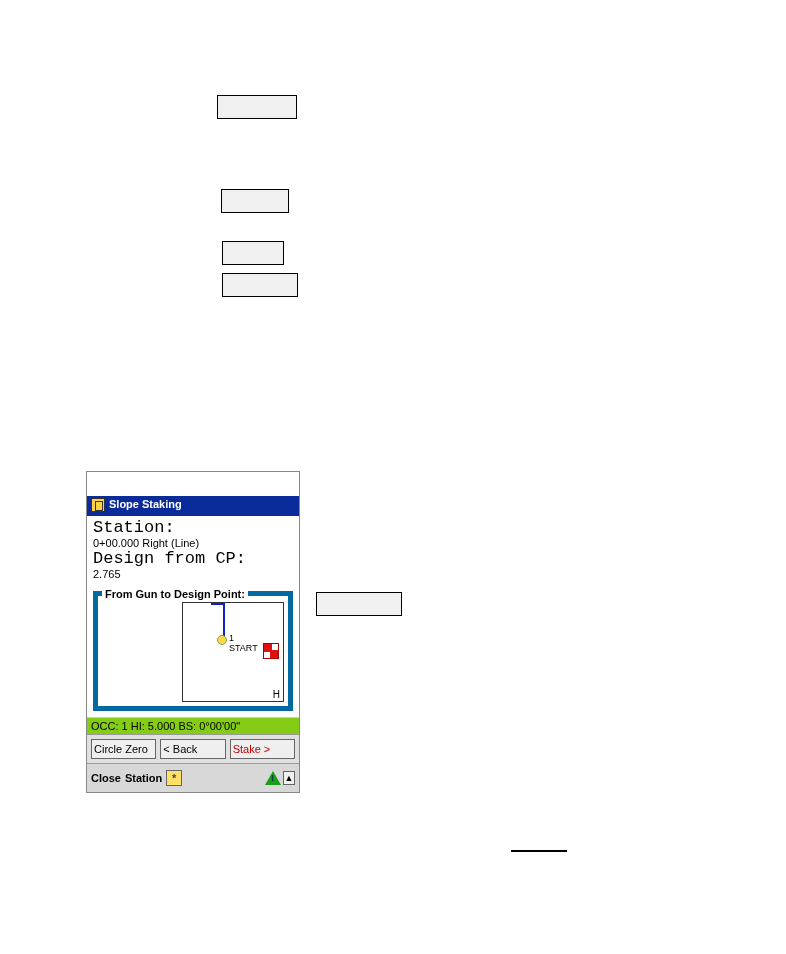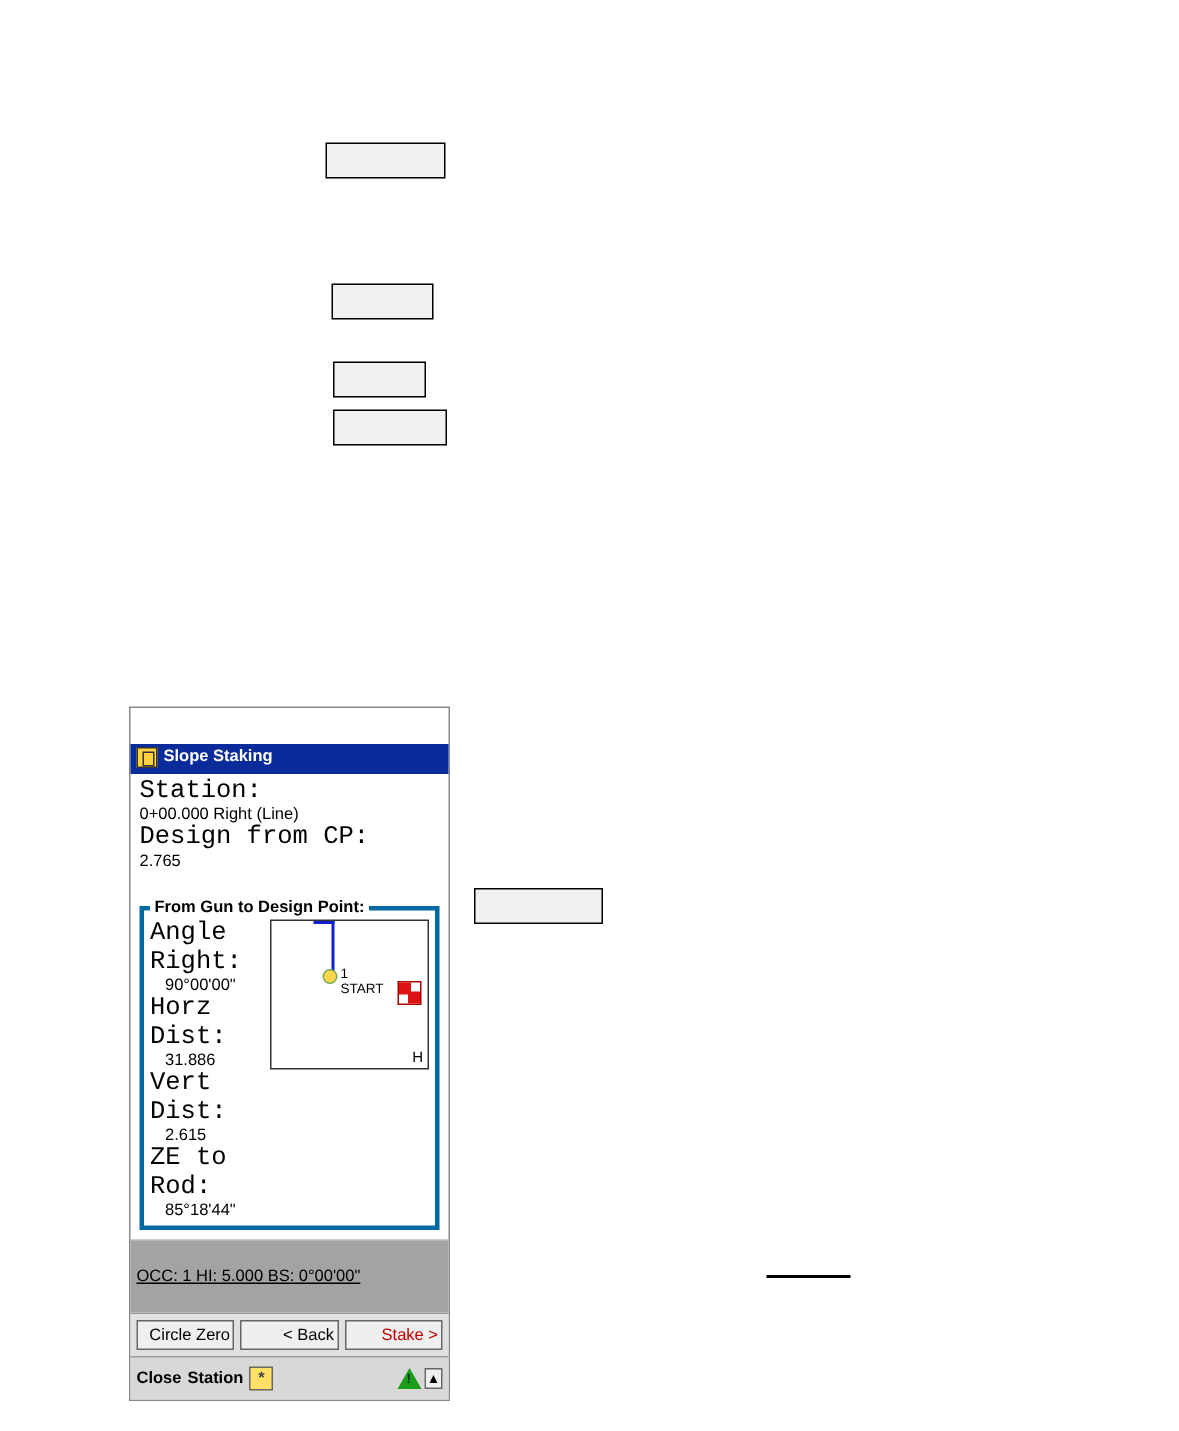--- a/index.html
+++ b/index.html
@@ -64,22 +64,22 @@
     width:6px; height:8px;
     border:1px solid #333;
   }
   .content {
     padding: 2px 6px 4px 6px;
   }
   .lbl { font-size: 17px; font-family: Liberation Mono, monospace; }
   .val { font-weight: normal; font-size: 11px; }
   .group {
     position: relative;
-    border: 3px solid #0369a1;
-    margin: 24px 0 2px 0;
+    border: 5px solid #0369a1;
+    margin: 11px 0 2px 0;
     padding: 6px 4px 4px 4px;
   }
   .group-title {
     position: absolute;
     top: -8px;
     left: 4px;
     background: #fff;
     padding: 0 3px;
     font-weight: bold;
     font-size: 11px;
@@ -115,36 +115,35 @@
     border:1px solid #a00;
   }
   .map-target .tl,.map-target .br{position:absolute;width:8px;height:8px;background:#d11;}
   .map-target .tl{left:0;top:0;}
   .map-target .br{right:0;bottom:0;}
   .map-h {
     position:absolute; right:3px; bottom:1px; font-size:10px;
   }
   .statusline {
     clear: both;
-    padding: 18px 4px;
+    padding: 2px 4px;
     font-size: 11px;
     border-top: 1px solid #ccc;
-    background:#a3a3a3;
-    text-decoration:underline;
+    background:#84cc16;
   }
   .buttonrow {
     display:flex;
     gap:4px;
     padding:4px;
     background:#e0e0e0;
     border-top:1px solid #999;
   }
   .dbtn {
     flex:1;
-    text-align:right;
+    text-align:left;
     padding:3px 2px;
     font-size:11px;
     border:1px solid #666;
     background:#efefef;
   }
   .dbtn.red { color:#c00000; font-weight:normal; }
   .bottombar {
     display:flex;
     align-items:center;
     background:#d8d8d8;
@@ -203,30 +202,20 @@
     </div>
     <div class="content">
       <div class="lbl">Station:</div>
       <div class="val">0+00.000  Right  (Line)</div>
       <div class="lbl">Design from CP:</div>
       <div class="val">2.765</div>
 
       <div class="group">
         <div class="group-title">From Gun to Design Point:</div>
 
-        <div class="readouts">
-          <span class="lbl">Angle Right:</span>
-          <span class="val">90°00'00"</span>
-          <span class="lbl">Horz Dist:</span>
-          <span class="val">31.886</span>
-          <span class="lbl">Vert Dist:</span>
-          <span class="val">2.615</span>
-          <span class="lbl">ZE to Rod:</span>
-          <span class="val">85°18'44"</span>
-        </div>
 
         <div class="map">
           <div class="map-line-h"></div>
           <div class="map-line-v"></div>
           <div class="map-marker"></div>
           <div class="map-marker-lbl">
             <span>1</span><br>
             <span>START</span>
           </div>
           <div class="map-target">

